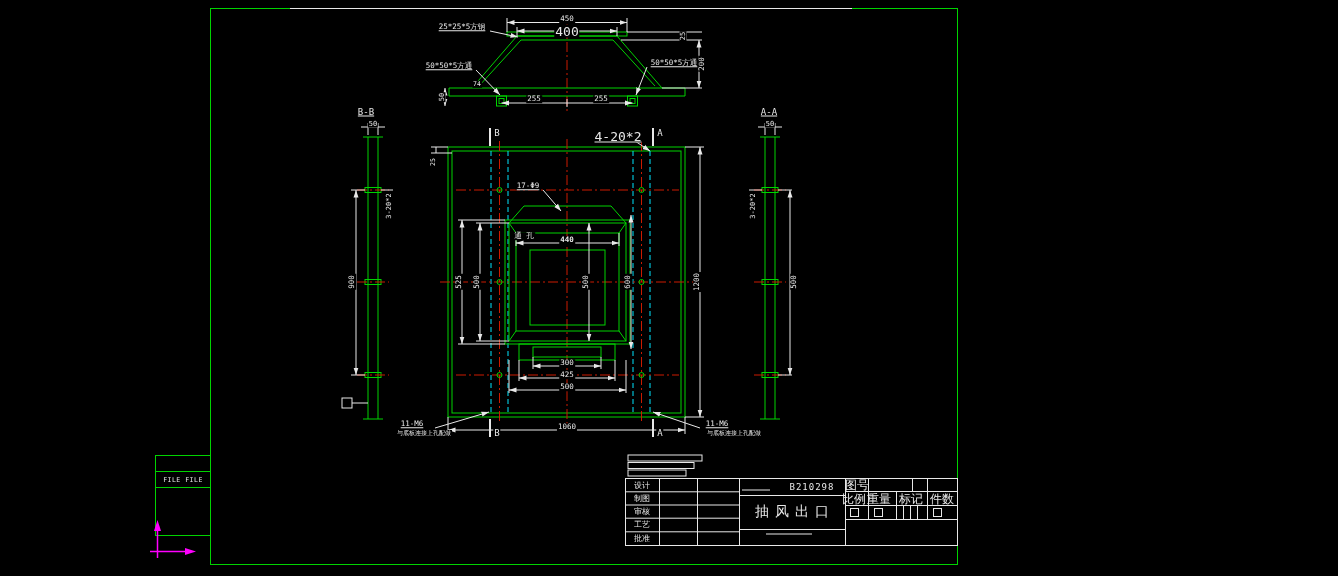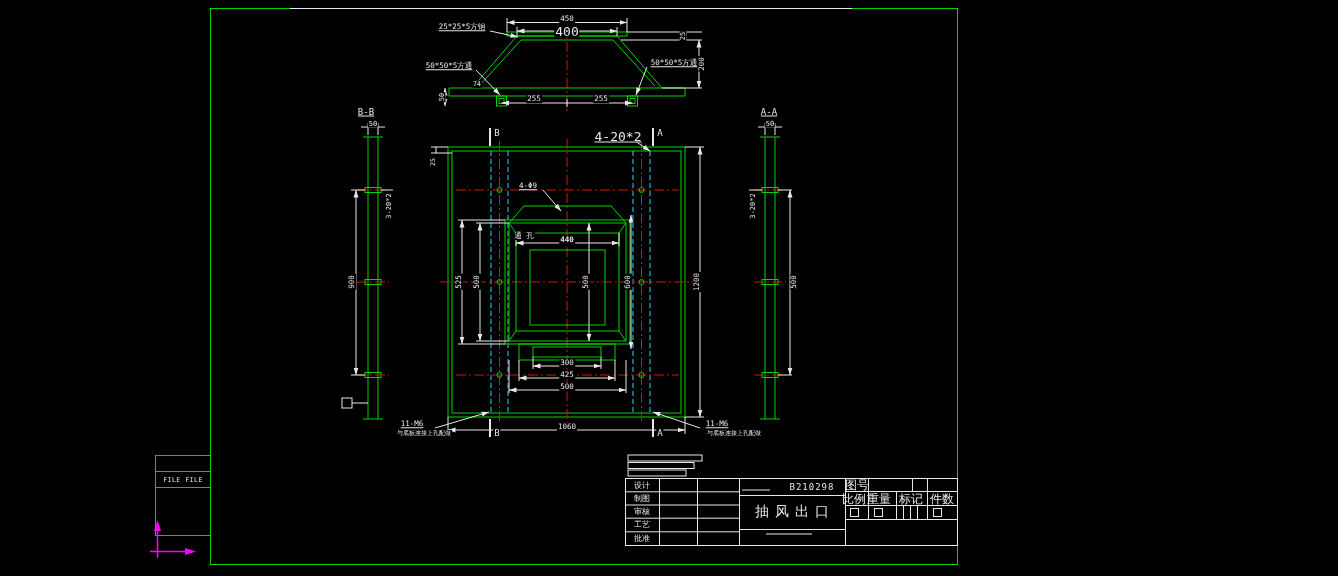--- a/index.html
+++ b/index.html
@@ -272,21 +272,21 @@
       <span class="ann" style="left: 352px; top: 282px; font-size: 7.5px; transform: translate(-50%, -50%) rotate(-90deg);">900</span>
       <span class="ann" style="left: 770px; top: 124px; font-size: 7px;">50</span>
       <span class="ann" style="left: 753px; top: 206px; font-size: 7px; transform: translate(-50%, -50%) rotate(-90deg);">3-20*2</span>
       <span class="ann" style="left: 794px; top: 282px; font-size: 7.5px; transform: translate(-50%, -50%) rotate(-90deg);">500</span>
       <span class="ann" style="left: 497px; top: 133px; font-size: 9px;">B</span>
       <span class="ann" style="left: 660px; top: 133px; font-size: 9px;">A</span>
       <span class="ann" style="left: 497px; top: 433px; font-size: 9px;">B</span>
       <span class="ann" style="left: 660px; top: 433px; font-size: 9px;">A</span>
       <span class="ann u" style="left: 618px; top: 136px; font-size: 13px;">4-20*2</span>
       <span class="ann" style="left: 433px; top: 162px; font-size: 6.5px; transform: translate(-50%, -50%) rotate(-90deg);">25</span>
-      <span class="ann u" style="left: 528px; top: 186px; font-size: 7.5px;">4-Φ9</span>
+      <span class="ann u" style="left: 528px; top: 186px; font-size: 7.5px;">17-Φ9</span>
       <span class="ann" style="left: 524px; top: 196px; font-size: 7.5px; margin-top: 40px;">通 孔</span>
       <span class="ann" style="left: 567px; top: 240px; font-size: 7.5px; font-weight: bold;">440</span>
       <span class="ann" style="left: 459px; top: 282px; font-size: 7.5px; transform: translate(-50%, -50%) rotate(-90deg);">525</span>
       <span class="ann" style="left: 477px; top: 282px; font-size: 7.5px; transform: translate(-50%, -50%) rotate(-90deg);">500</span>
       <span class="ann" style="left: 586px; top: 282px; font-size: 7.5px; transform: translate(-50%, -50%) rotate(-90deg);">500</span>
       <span class="ann" style="left: 628px; top: 282px; font-size: 7.5px; transform: translate(-50%, -50%) rotate(-90deg);">600</span>
       <span class="ann" style="left: 697px; top: 282px; font-size: 7.5px; transform: translate(-50%, -50%) rotate(-90deg);">1200</span>
       <span class="ann" style="left: 567px; top: 363px; font-size: 7.5px;">300</span>
       <span class="ann" style="left: 567px; top: 375px; font-size: 7.5px;">425</span>
       <span class="ann" style="left: 567px; top: 387px; font-size: 7.5px;">500</span>

